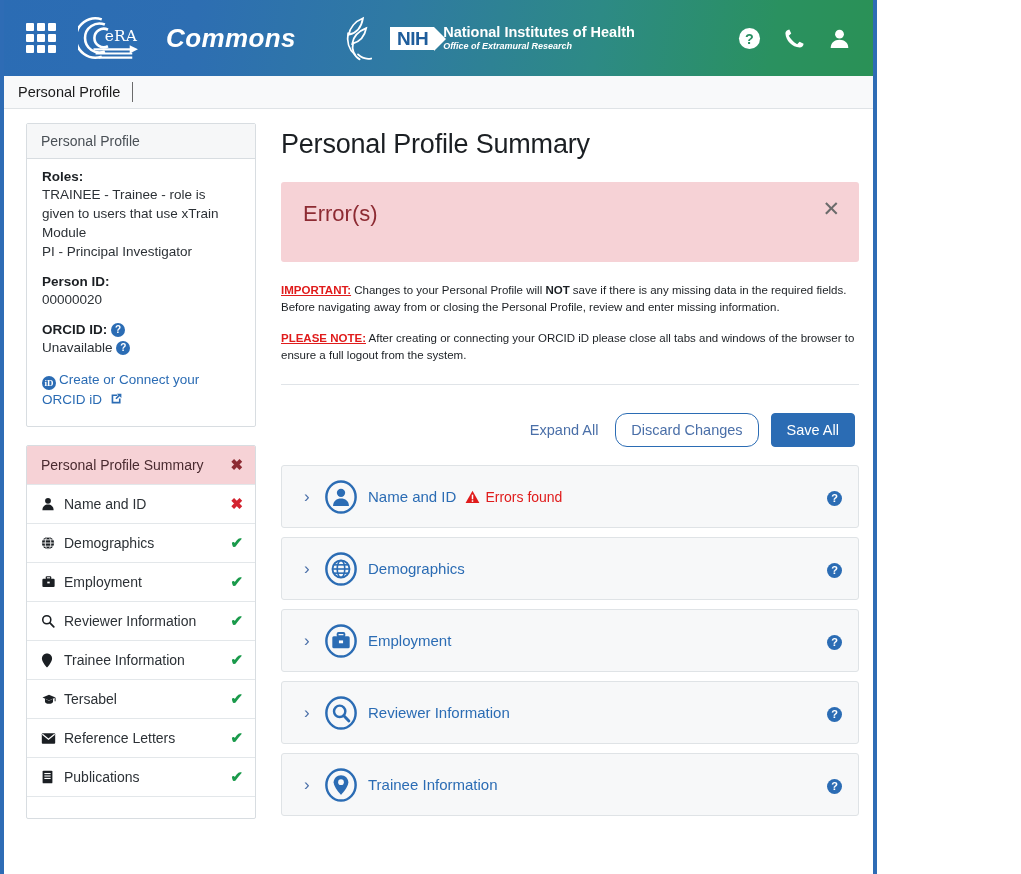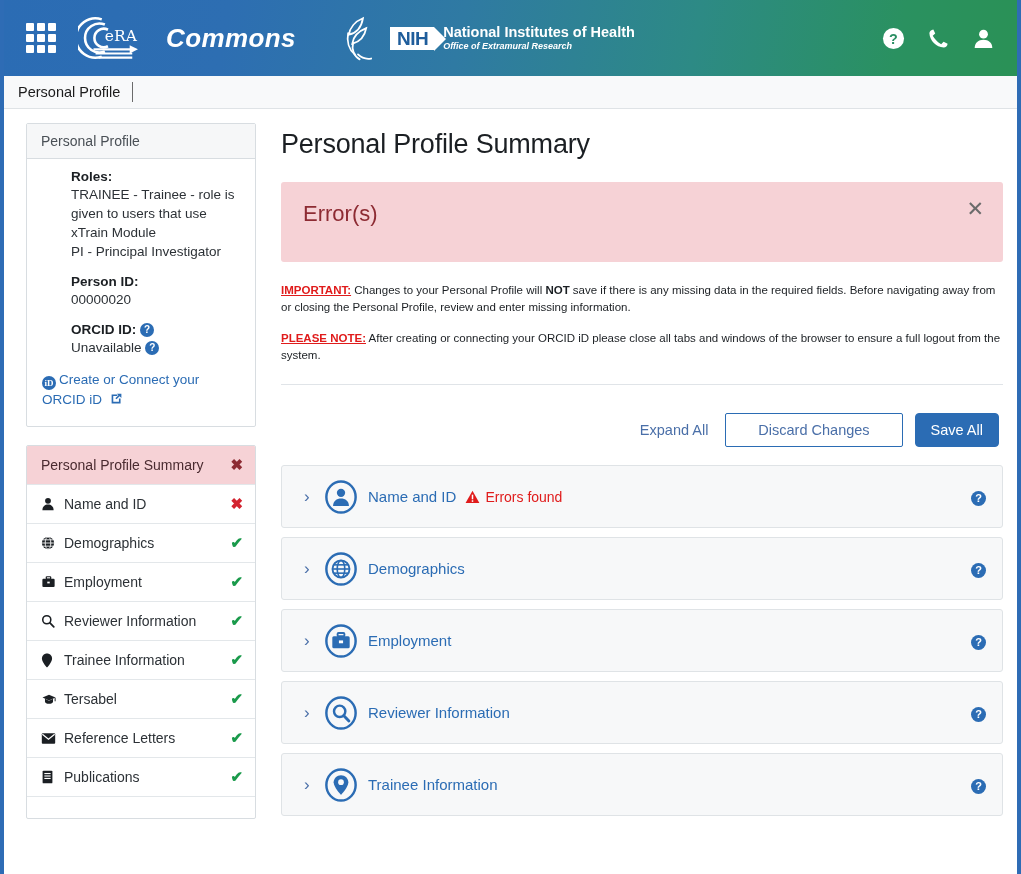--- a/index.html
+++ b/index.html
@@ -5,21 +5,21 @@
   * { box-sizing: border-box; }
   html, body {
     margin: 0; padding: 0;
     width: 1021px; height: 874px;
     overflow: hidden;
     font-family: "Liberation Sans", sans-serif;
     background: #ffffff;
   }
   #page {
     position: relative;
-    width: 1021px; height: 874px;
+    width: 877px; height: 874px;
     border-left: 4px solid #2e6cb5;
     border-right: 4px solid #2e6cb5;
     background: #ffffff;
     overflow: hidden;
   }
 
   
   .header {
     position: relative;
     height: 76px;
@@ -120,21 +120,21 @@
   .card-body { padding: 10px 15px 16px 15px; }
   .person-name {
     font-size: 19px;
     color: #1b1f23;
     font-weight: bold;
     margin: 4px 0 12px 0;
     letter-spacing: -0.1px;
   }
   .lbl { font-size: 13.5px; font-weight: bold; color: #1b1f23; margin-bottom: 1px; }
   .val { font-size: 13.5px; color: #2c3136; line-height: 19px; }
-  .blk { margin-bottom: 13px; margin-left: 29px; }
+  .blk { margin-bottom: 13px; }
   .qmark {
     display: inline-block;
     width: 14px; height: 14px;
     border-radius: 50%;
     background: #2b6cb4;
     color: #fff;
     font-size: 10px;
     font-weight: bold;
     text-align: center;
     line-height: 14px;
@@ -247,23 +247,23 @@
   .link-btn {
     font-size: 14.5px;
     color: #4a6fa8;
     cursor: pointer;
     padding-right: 5px;
   }
   .btn-outline {
     border: 1px solid #2b6cb4;
     color: #4a6fa8;
     background: #fff;
-    border-radius: 2px;
+    border-radius: 12px;
     font-size: 14.5px;
-    padding: 8px 32px;
+    padding: 8px 15px;
     cursor: pointer;
     font-family: "Liberation Sans", sans-serif;
   }
   .btn-primary {
     border: 1px solid #2b6cb4;
     background: #2b6cb4;
     color: #ffffff;
     border-radius: 4px;
     font-size: 14.5px;
     padding: 8px 15px;

